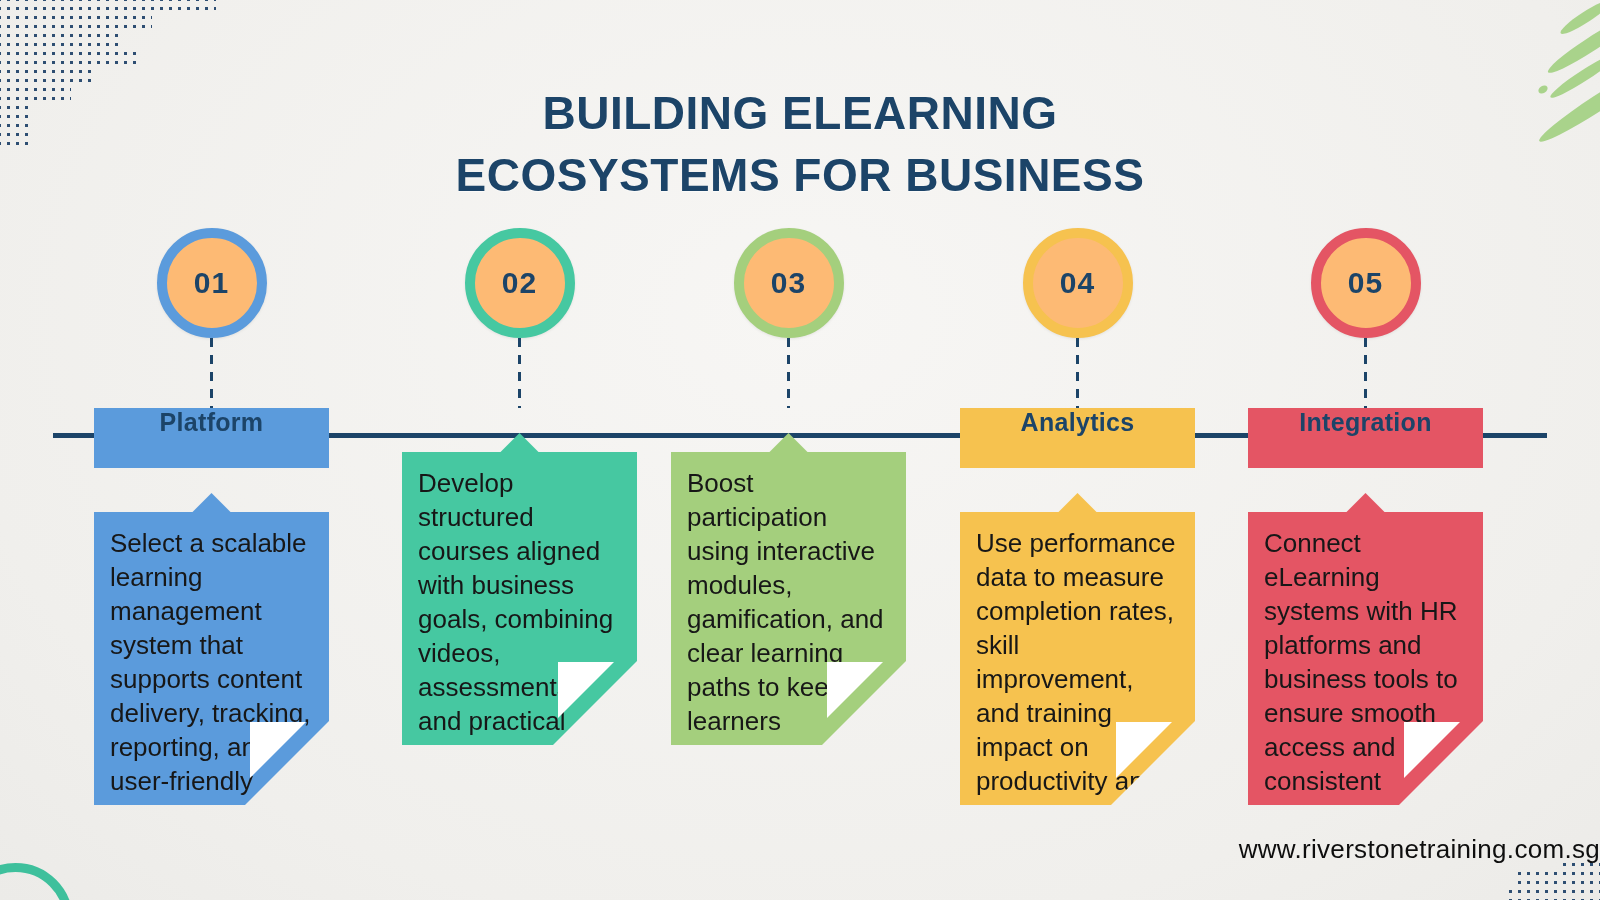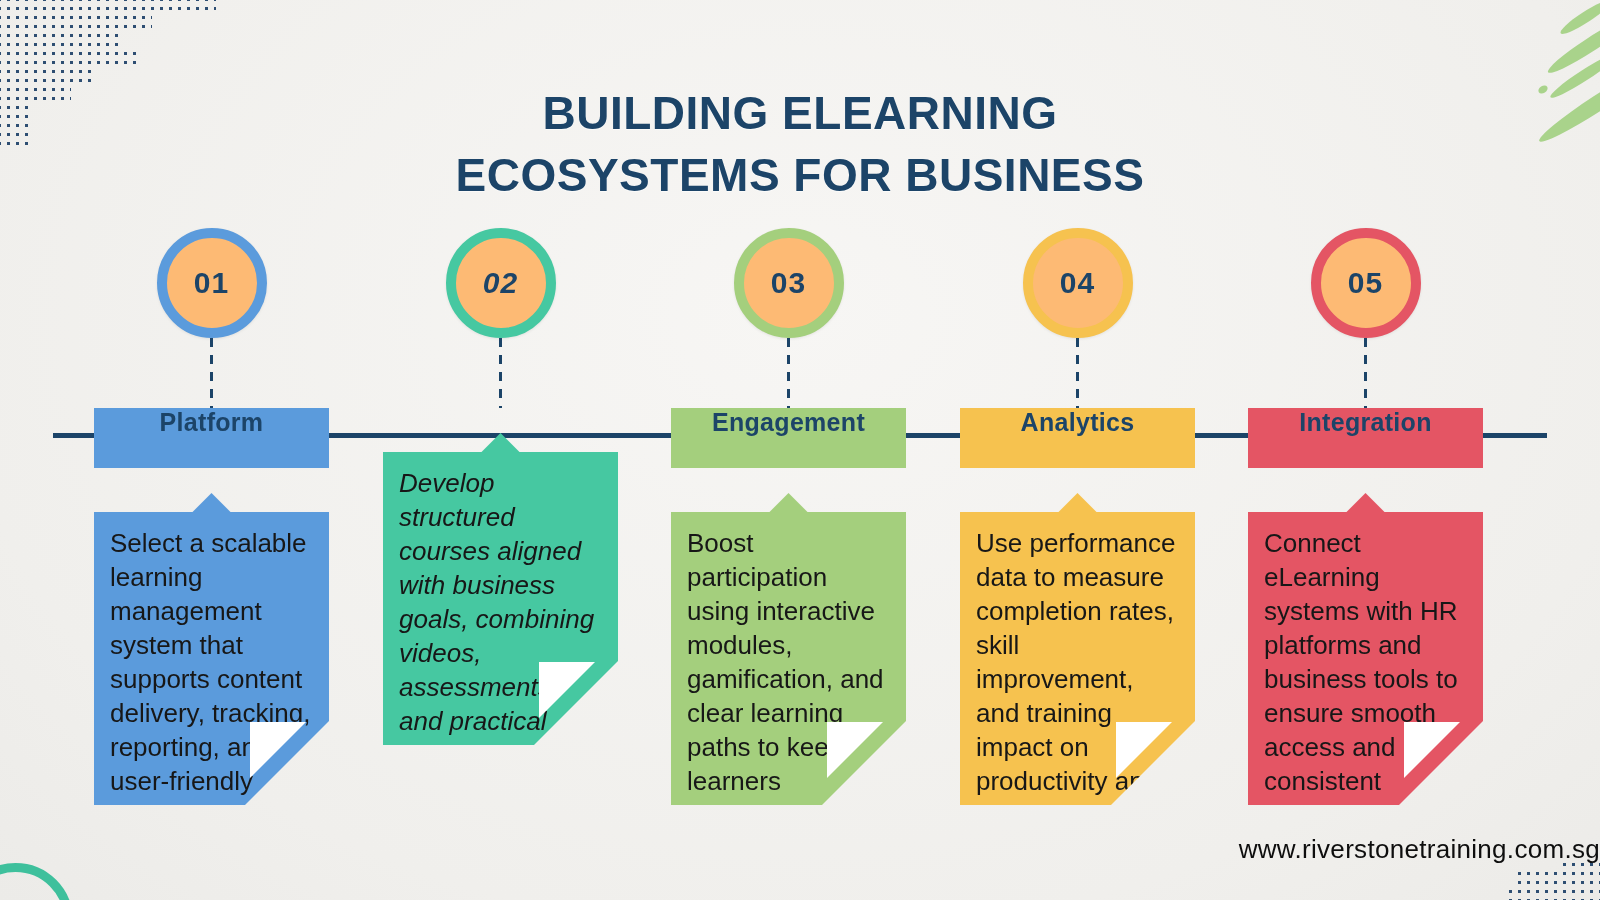--- a/index.html
+++ b/index.html
@@ -17,21 +17,21 @@
     text-shadow:0 1px 0 rgba(255,255,255,.6);
     margin-top:8px;
   }
   
   .timeline-line{
     position:absolute;top:433px;left:53px;right:53px;height:5px;
     background:var(--navy,#1C4468);z-index:1;
   }
   
   .column{position:absolute;top:228px;width:235px;z-index:2;}
-  .col1{left:94px;}.col2{left:383px;font-style:italic;}.col3{left:671px;}.col4{left:960px;}.col5{left:1248px;}
+  .col1{left:94px;}.col2{left:402px;}.col3{left:671px;}.col4{left:960px;}.col5{left:1248px;}
   .circle{
     width:110px;height:110px;margin:0 auto;box-sizing:border-box;
     border:10px solid var(--c);border-radius:50%;background:#fdba74;
     display:flex;align-items:center;justify-content:center;
     box-shadow:0 1px 3px rgba(0,0,0,.08);
   }
   .circle .num{color:var(--navy,#1C4468);font-size:30px;font-weight:bold;letter-spacing:1px;}
   .connector{
     width:3px;height:70px;margin:0 auto;
     background-image:repeating-linear-gradient(180deg, var(--navy,#1C4468) 0 9px, transparent 9px 17px);
@@ -134,23 +134,20 @@
       <div class="fold"></div>
     </div>
   </div>
 </div>
 
 <div class="column col3" style="--c: #A4CF7D;">
   <div class="circle">
     <span class="num">03</span>
   </div>
   <div class="connector"></div>
-  <div class="label-bar">
-    <span class="label">Engagement</span>
-  </div>
   <div class="card-wrap">
     <div class="tail"></div>
     <div class="card">
       <span>Boost participation using interactive modules, gamification, and clear learning paths to keep learners motivated.</span>
       <div class="fold"></div>
     </div>
   </div>
 </div>
 
 <div class="column col4" style="--c: #F6C24F;">

